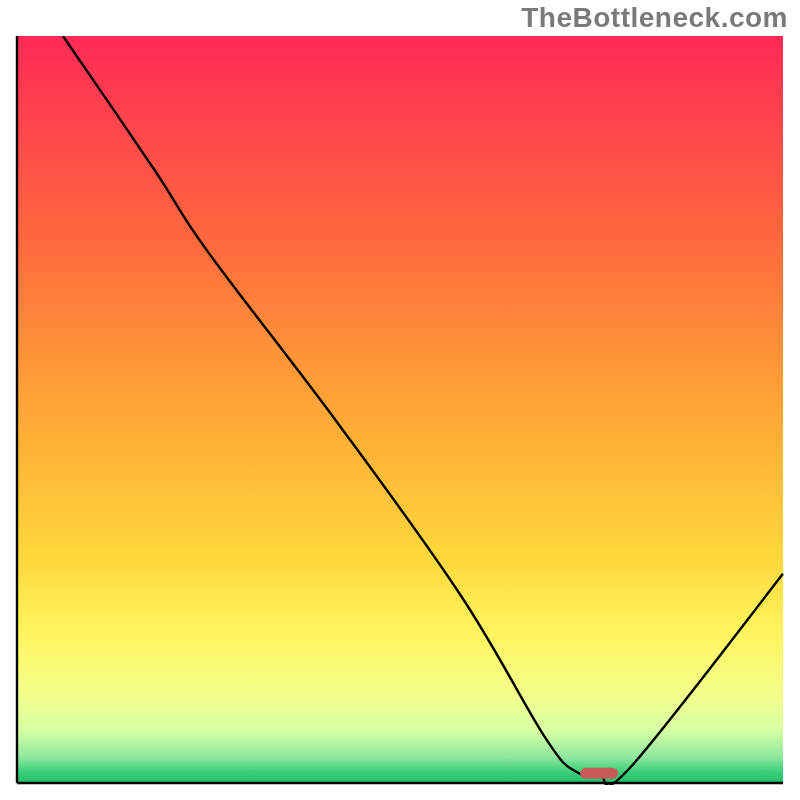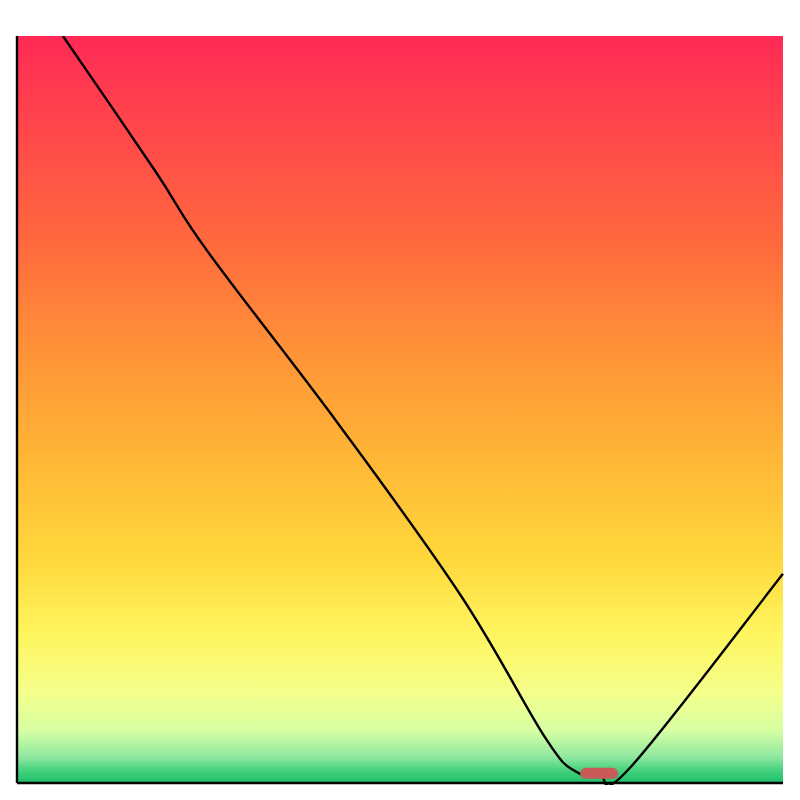--- a/index.html
+++ b/index.html
@@ -44,20 +44,21 @@
     fill: none;
   }
   .marker {
     fill: #c85a5a;
   }
 </style>
 </head>
 <body>
 
 <div class="chart-container">
+  <div class="watermark">TheBottleneck.com</div>
 
   <svg class="plot-area" viewBox="0 0 770 749" preserveAspectRatio="none">
     <defs>
       <linearGradient id="bg-grad" x1="0" y1="0" x2="0" y2="1">
           <stop offset="0.00%" stop-color="#ff2a55"></stop>
           <stop offset="14.00%" stop-color="#ff4a4a"></stop>
           <stop offset="28.00%" stop-color="#ff6a3d"></stop>
           <stop offset="42.00%" stop-color="#ff9238"></stop>
           <stop offset="56.00%" stop-color="#ffb536"></stop>
           <stop offset="70.00%" stop-color="#ffd83c"></stop>

